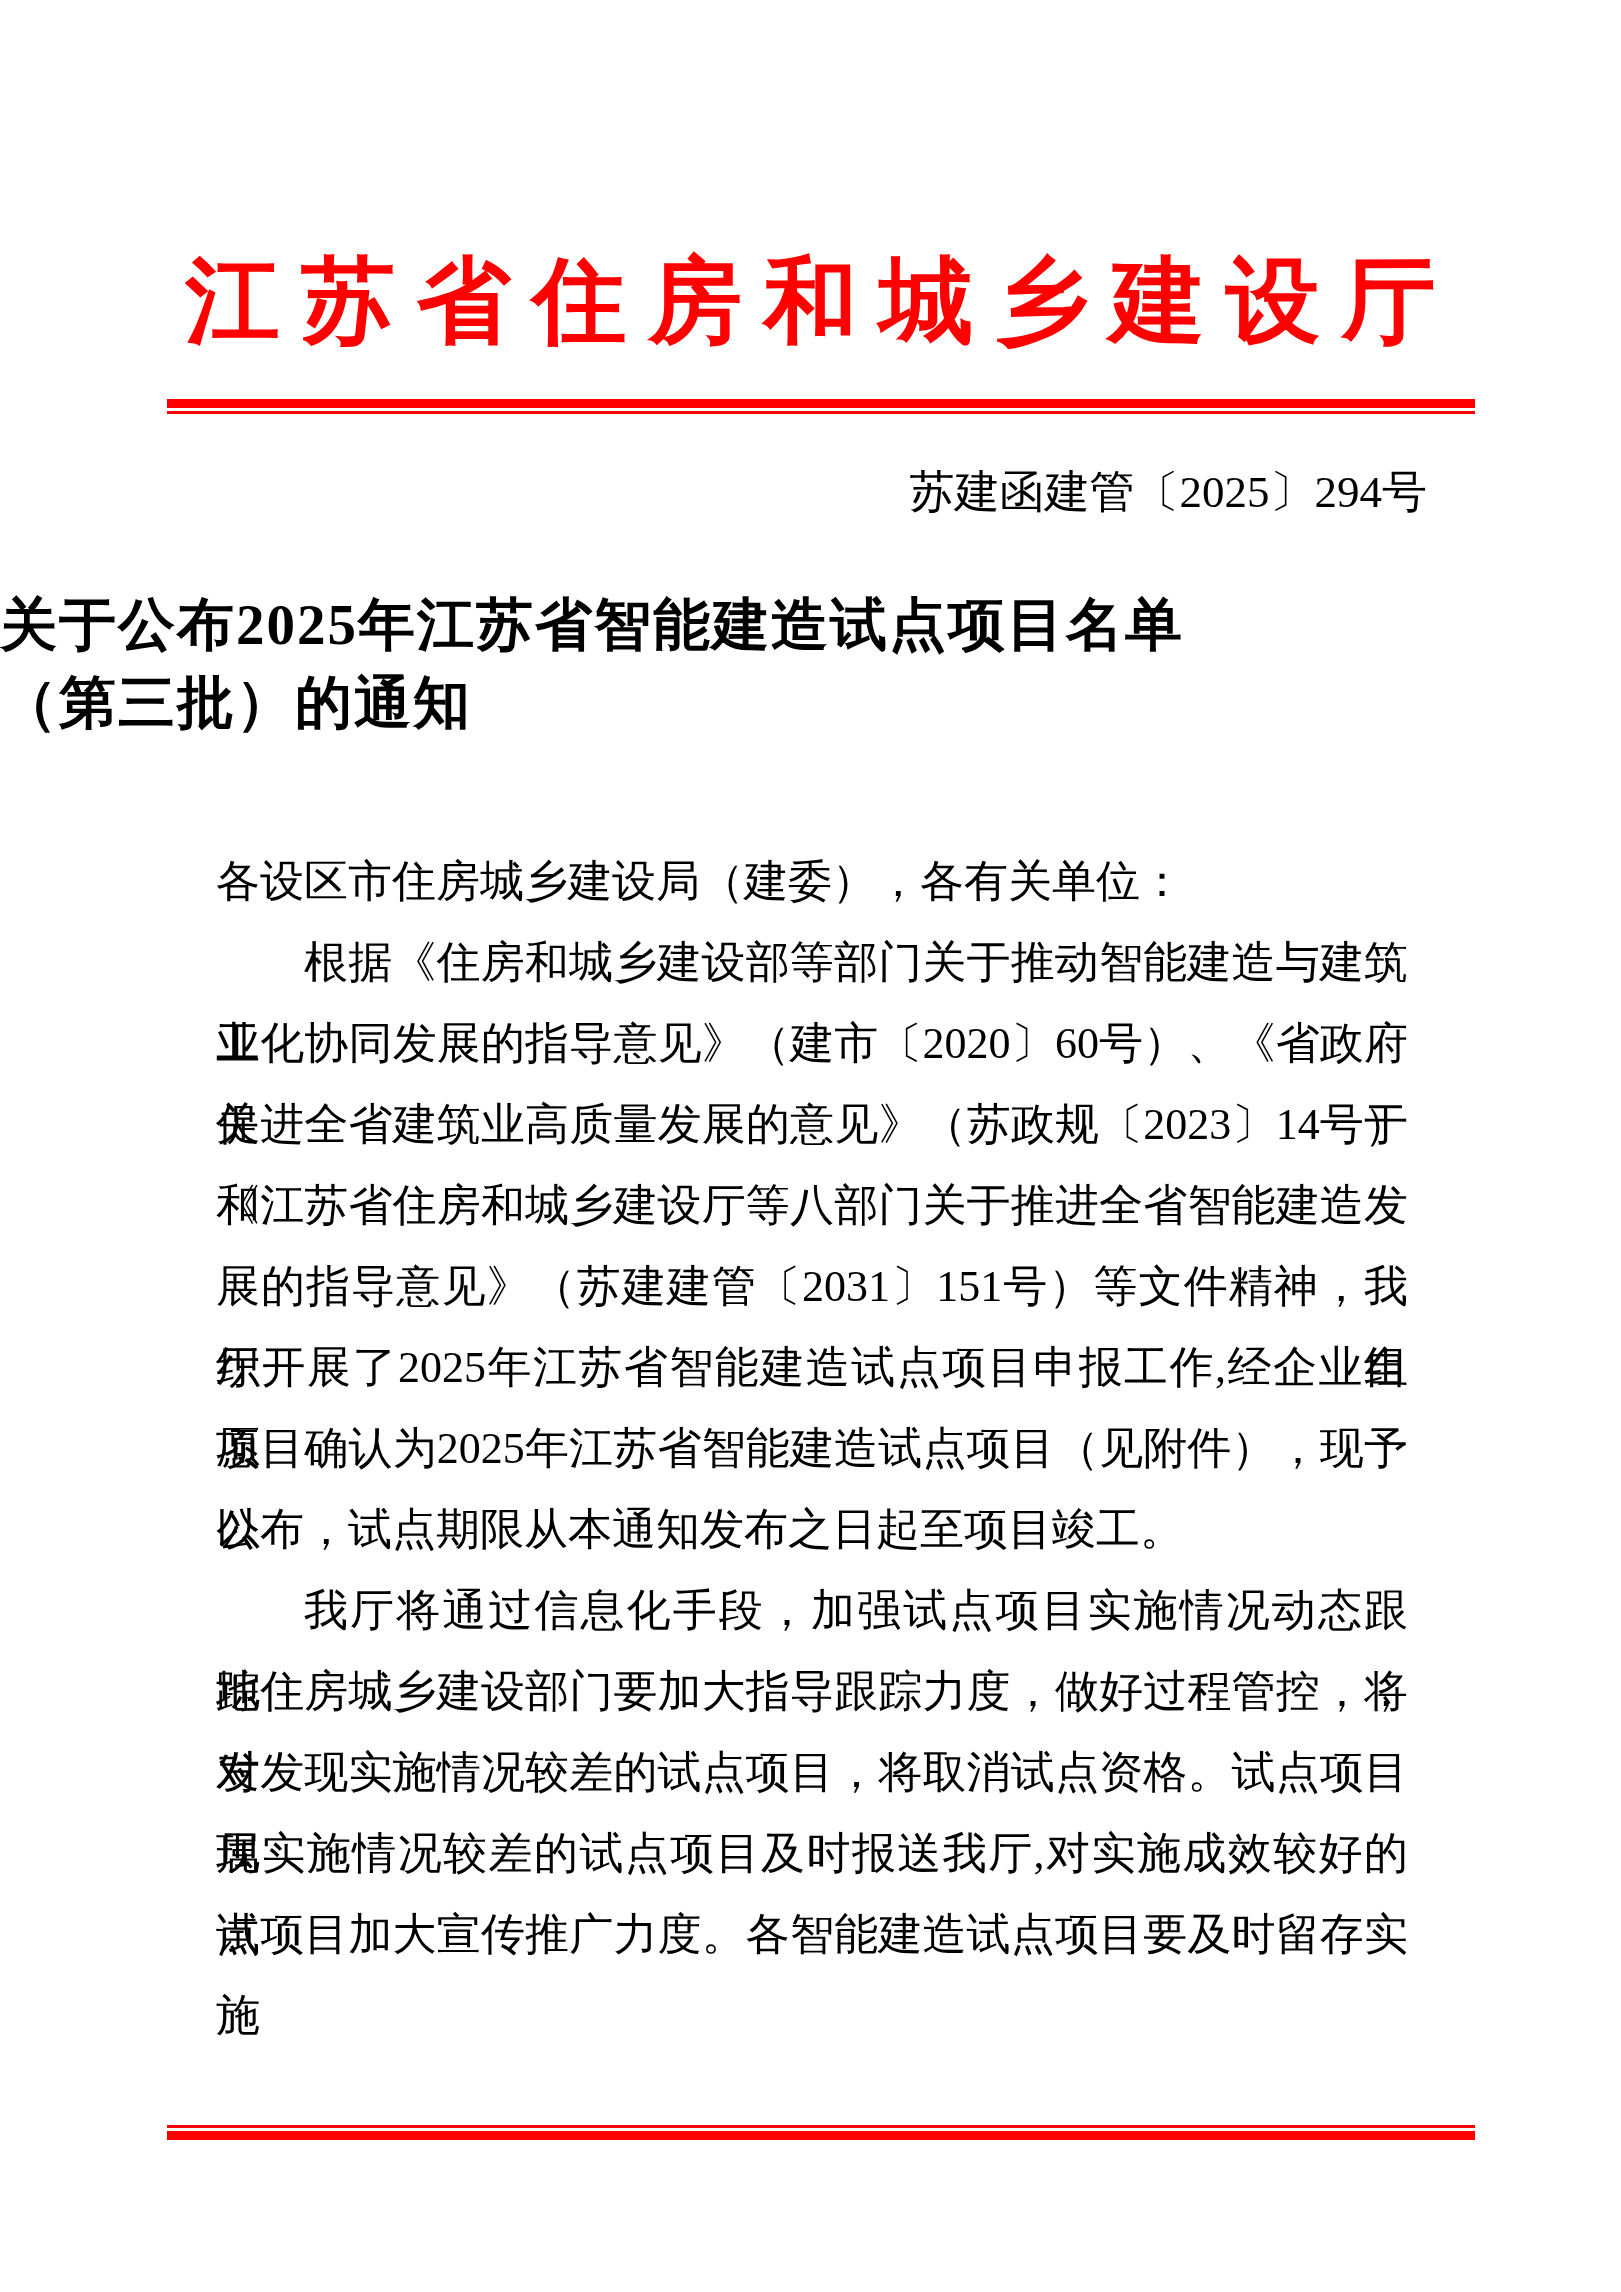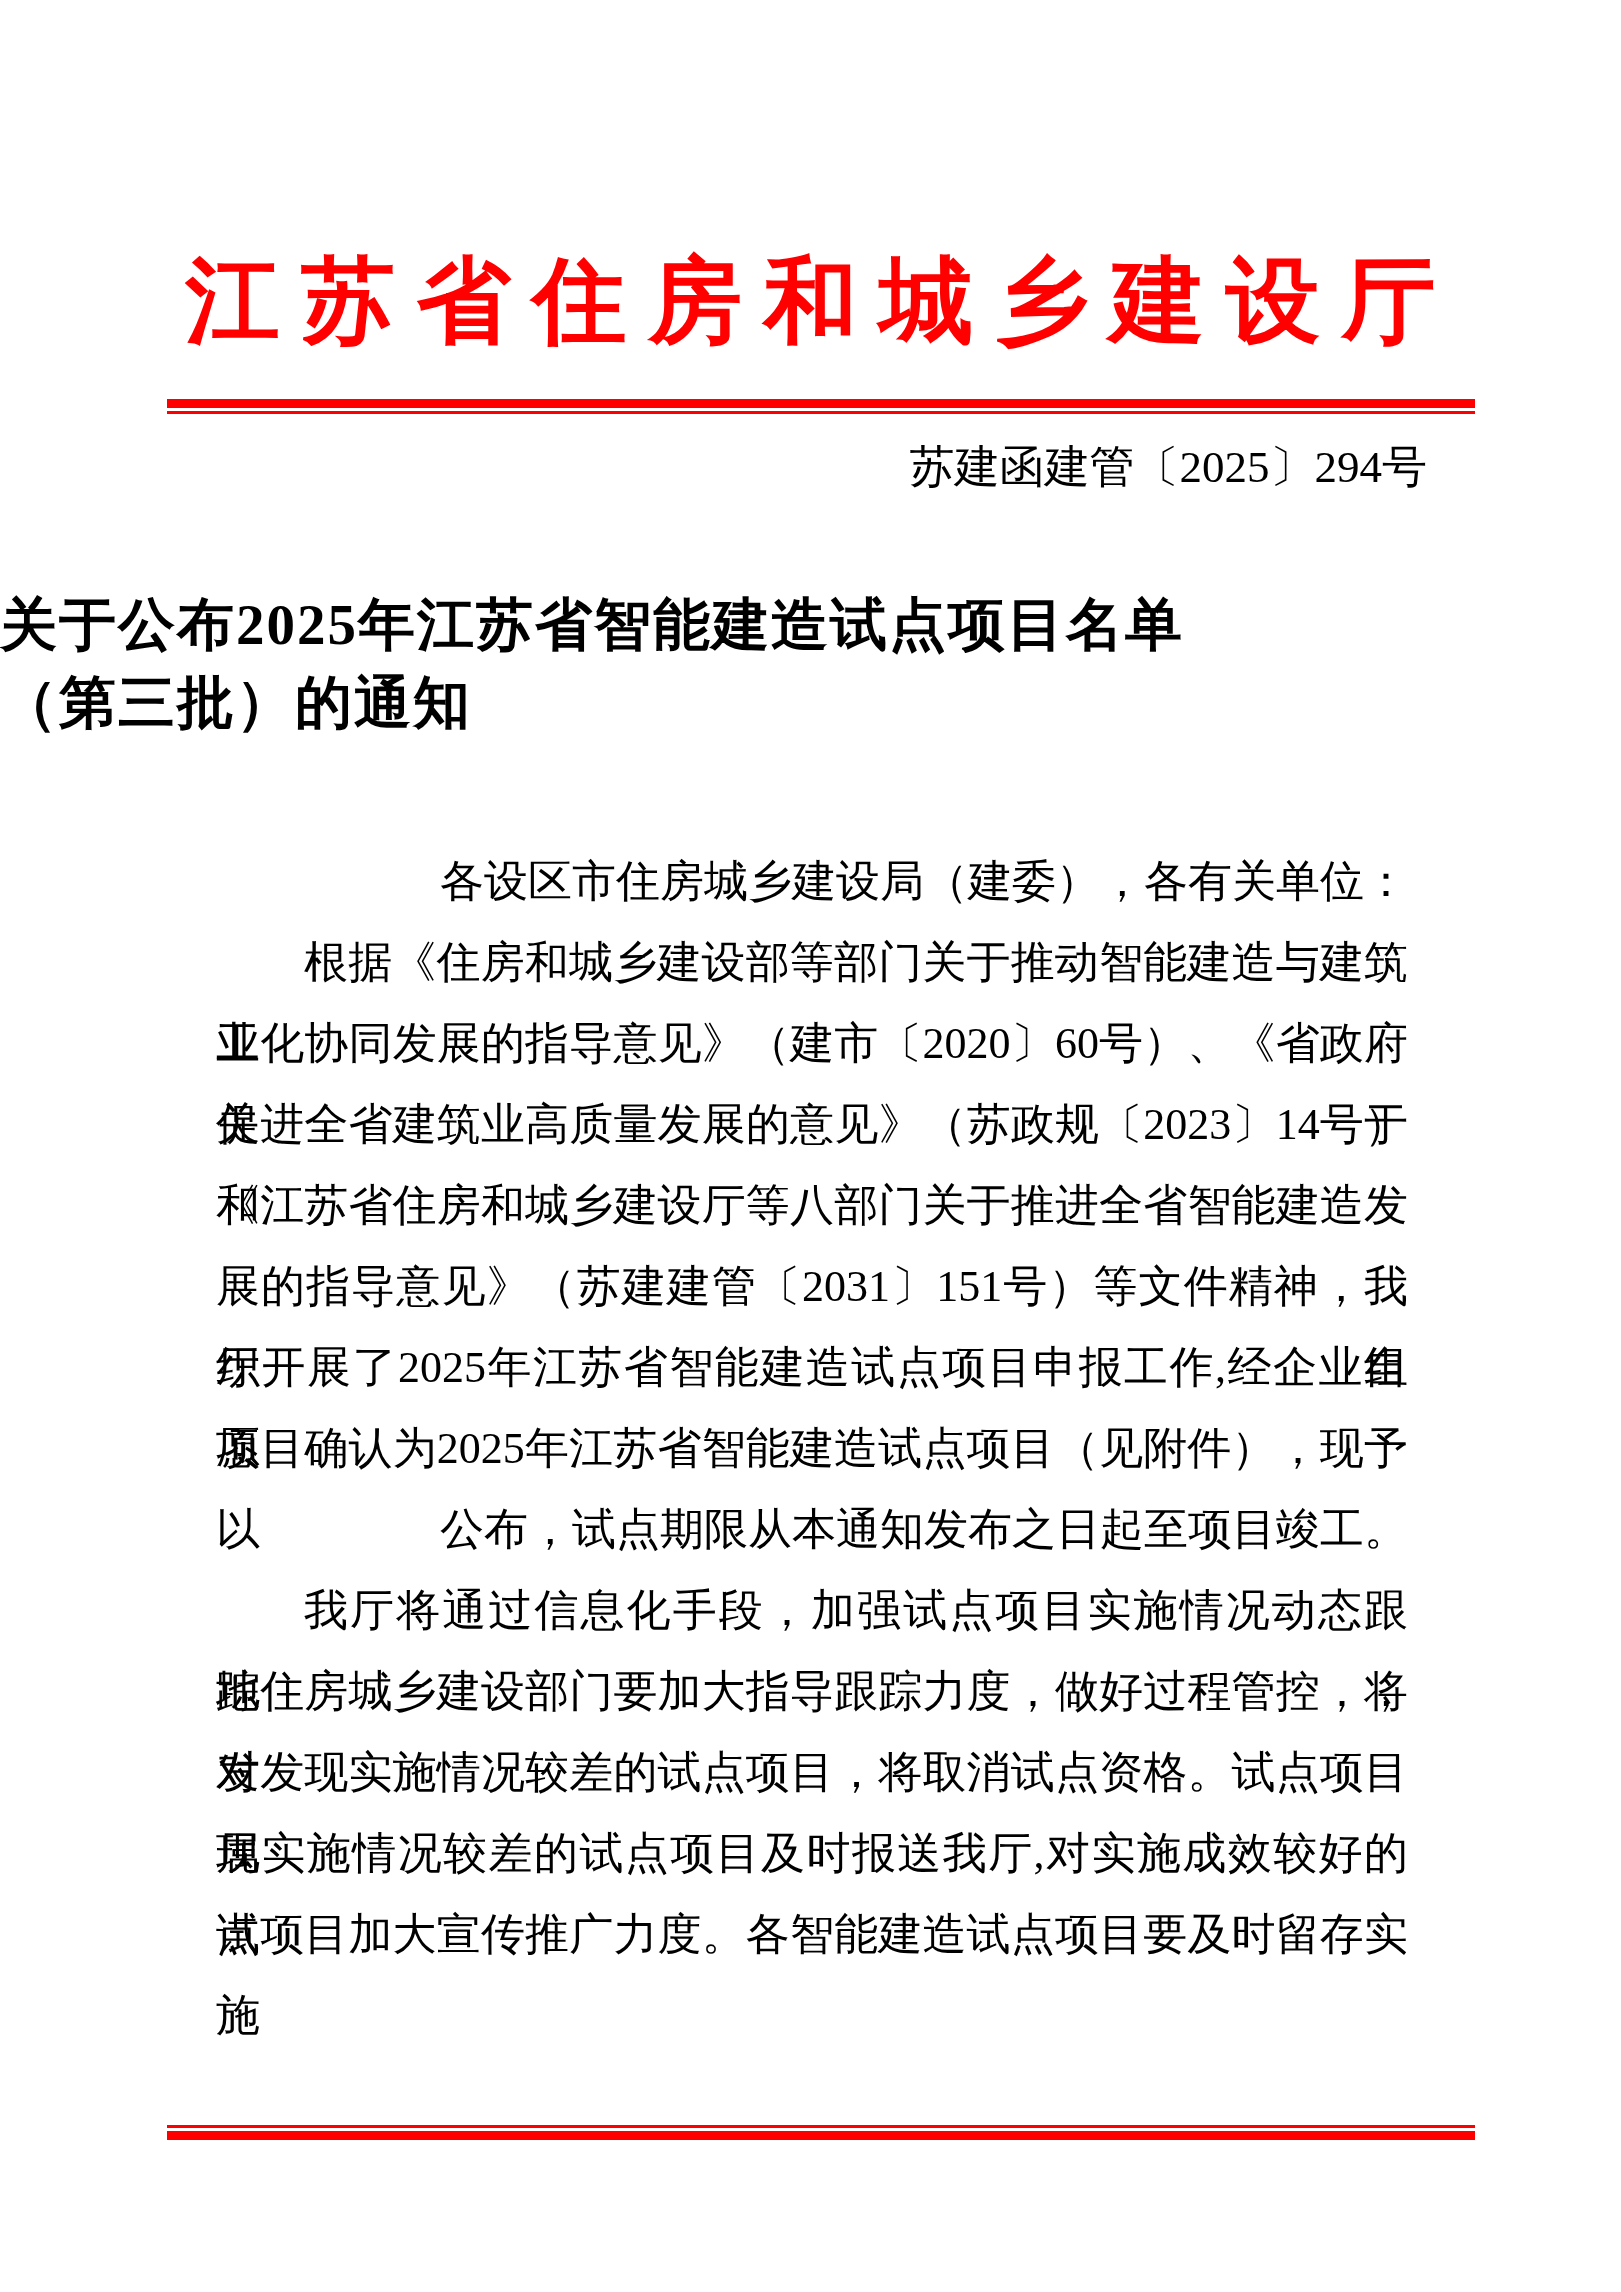--- a/index.html
+++ b/index.html
@@ -42,21 +42,21 @@
   }
   .rule-top { top: 399px; }
   .rule-bottom { top: 2125px; }
   .rule .bar-thick { height: 8.8px; background: #ff0000; }
   .rule .bar-thin  { height: 2.9px; background: #ff0000; }
   .rule .bar-gap   { height: 2.9px; background: transparent; }
 
   
   .docno {
     position: absolute;
-    top: 440px;
+    top: 465px;
     right: 194px;
     font-size: 45px;
     line-height: 1.2;
     white-space: nowrap;
   }
 
   
   .doc-title {
     position: absolute;
     top: 586px;
@@ -73,21 +73,20 @@
     position: absolute;
     top: 841px;
     left: 216px;
     width: 1192px;
     font-size: 44px;
   }
   .bline {
     line-height: 81px;
     height: 81px;
     white-space: nowrap;
-    text-align: right;
   }
   .bline.fill {
     white-space: normal;
     text-align: justify;
     text-align-last: justify;
     text-justify: inter-character;
   }
   .bline.indent { text-indent: 2em; }
 </style>
 </head>

